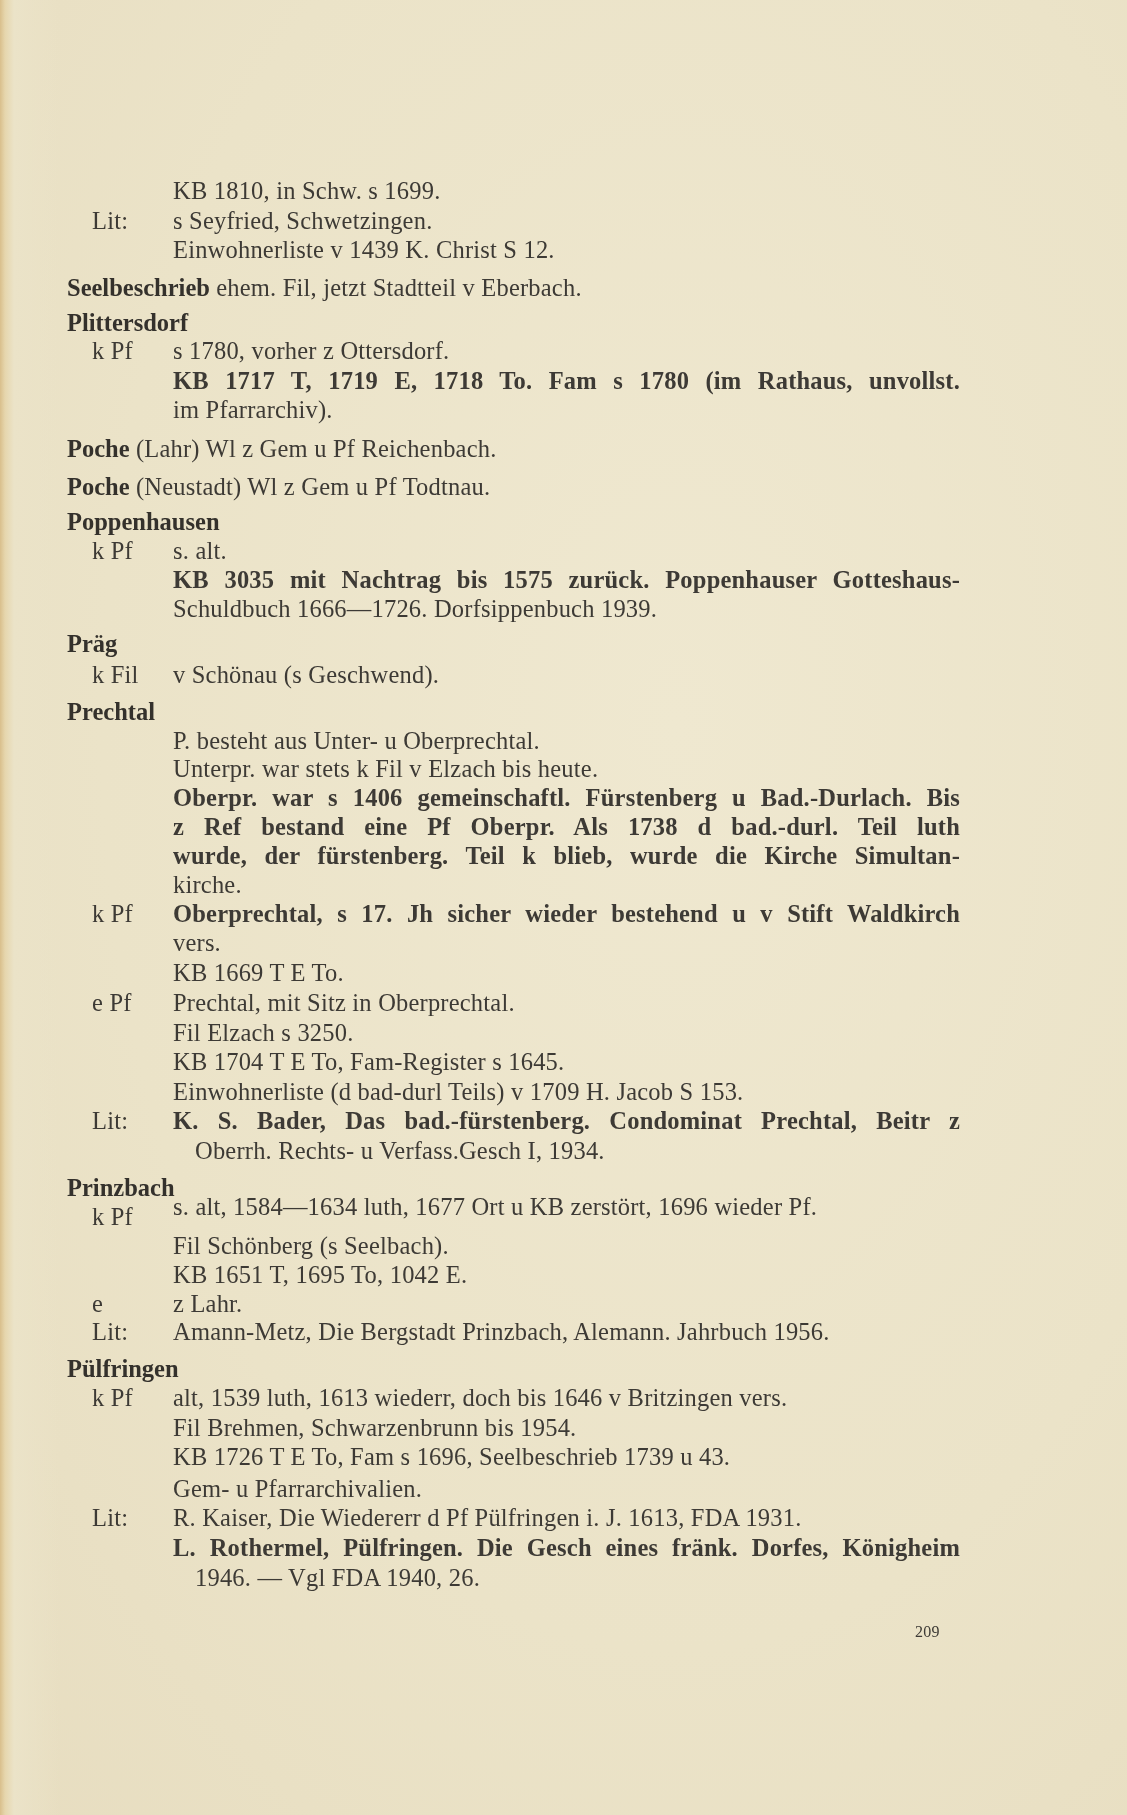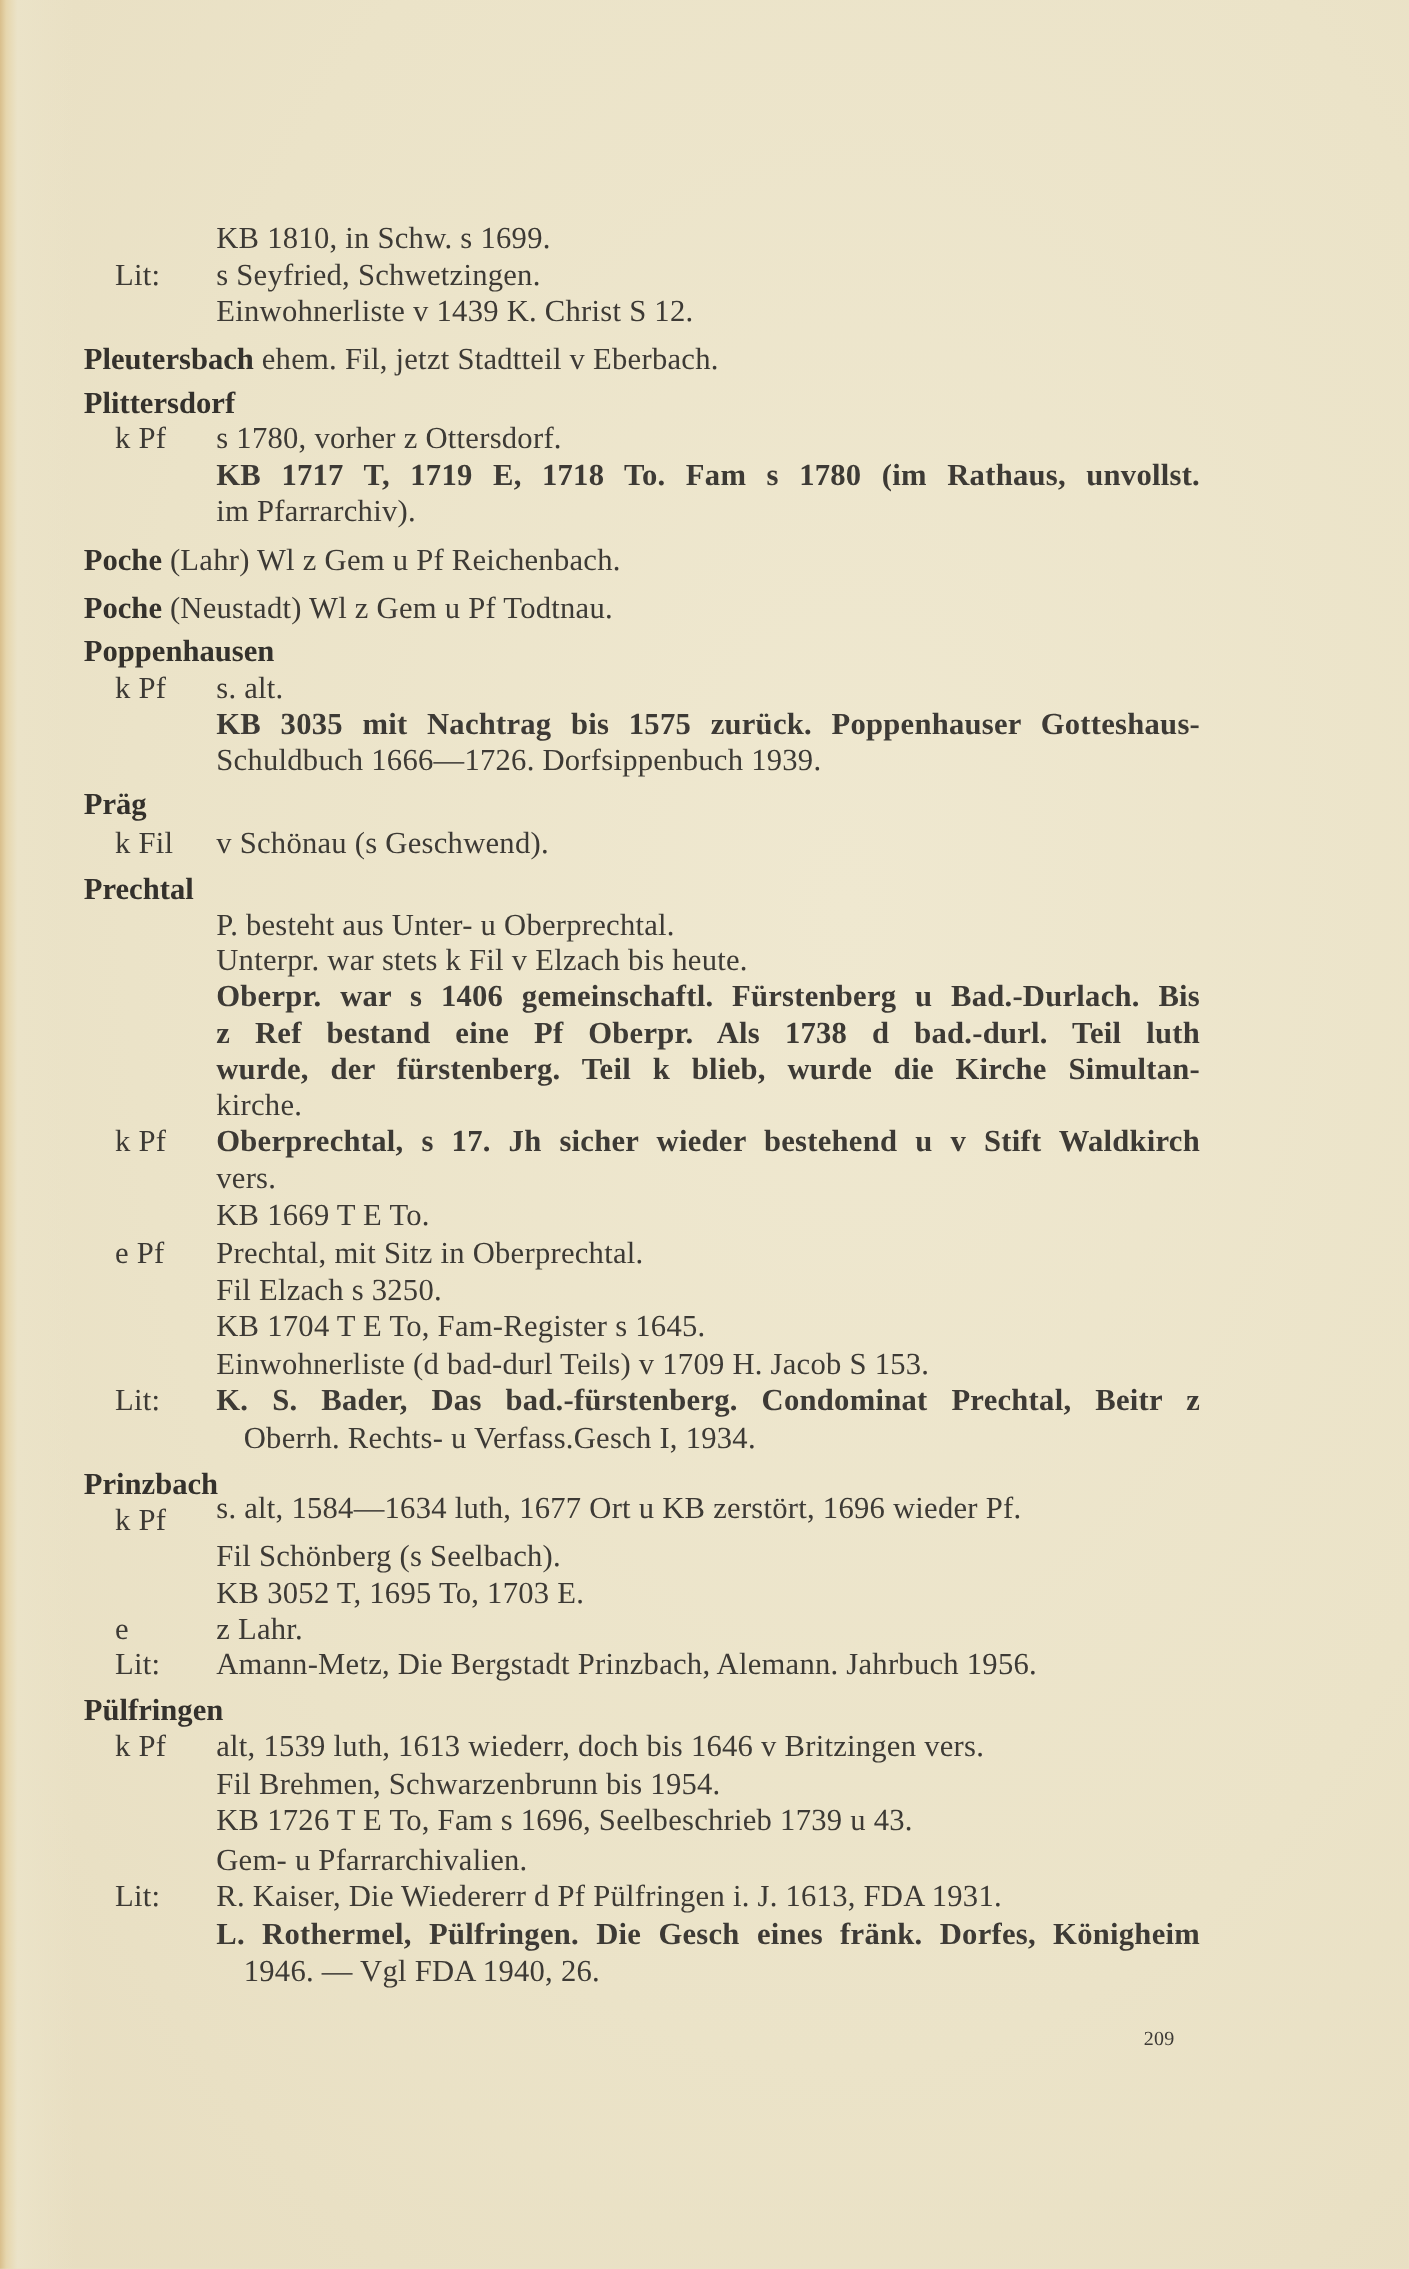--- a/index.html
+++ b/index.html
@@ -30,21 +30,21 @@
 <body>
 
 <div>
 
   <div class="line text" style="top:133px">KB 1810, in Schw. s 1699.</div>
   <div class="line label" style="top:163px">Lit:</div>
   <div class="line text" style="top:163px">s Seyfried, Schwetzingen.</div>
   <div class="line text" style="top:192px">Einwohnerliste v 1439 K. Christ S 12.</div>
 
   <div class="line heading" style="top:230px">
-    <span class="hw">Pleutersbach</span><span> ehem. Fil, jetzt Stadtteil v Eberbach.</span>
+    <span class="hw">Seelbeschrieb</span><span> ehem. Fil, jetzt Stadtteil v Eberbach.</span>
   </div>
 
   <div class="line heading hw" style="top:265px">Plittersdorf</div>
   <div class="line label" style="top:293px">k Pf</div>
   <div class="line text" style="top:293px">s 1780, vorher z Ottersdorf.</div>
   <div class="line text just" style="top:323px">KB 1717 T, 1719 E, 1718 To. Fam s 1780 (im Rathaus, unvollst.</div>
   <div class="line text" style="top:352px">im Pfarrarchiv).</div>
 
   <div class="line heading" style="top:391px">
     <span class="hw">Poche</span><span> (Lahr) Wl z Gem u Pf Reichenbach.</span>
@@ -81,21 +81,21 @@
   <div class="line text" style="top:1004px">KB 1704 T E To, Fam-Register s 1645.</div>
   <div class="line text" style="top:1034px">Einwohnerliste (d bad-durl Teils) v 1709 H. Jacob S 153.</div>
   <div class="line label" style="top:1063px">Lit:</div>
   <div class="line text just" style="top:1063px">K. S. Bader, Das bad.-fürstenberg. Condominat Prechtal, Beitr z</div>
   <div class="line cont" style="top:1093px">Oberrh. Rechts- u Verfass.Gesch I, 1934.</div>
 
   <div class="line heading hw" style="top:1130px">Prinzbach</div>
   <div class="line label" style="top:1159px">k Pf</div>
   <div class="line text" style="top:1149px">s. alt, 1584—1634 luth, 1677 Ort u KB zerstört, 1696 wieder Pf.</div>
   <div class="line text" style="top:1188px">Fil Schönberg (s Seelbach).</div>
-  <div class="line text" style="top:1217px">KB 3052 T, 1695 To, 1703 E.</div>
+  <div class="line text" style="top:1217px">KB 1651 T, 1695 To, 1042 E.</div>
   <div class="line label" style="top:1246px">e</div>
   <div class="line text" style="top:1246px">z Lahr.</div>
   <div class="line label" style="top:1274px">Lit:</div>
   <div class="line text" style="top:1274px">Amann-Metz, Die Bergstadt Prinzbach, Alemann. Jahrbuch 1956.</div>
 
   <div class="line heading hw" style="top:1311px">Pülfringen</div>
   <div class="line label" style="top:1340px">k Pf</div>
   <div class="line text" style="top:1340px">alt, 1539 luth, 1613 wiederr, doch bis 1646 v Britzingen vers.</div>
   <div class="line text" style="top:1370px">Fil Brehmen, Schwarzenbrunn bis 1954.</div>
   <div class="line text" style="top:1399px">KB 1726 T E To, Fam s 1696, Seelbeschrieb 1739 u 43.</div>

